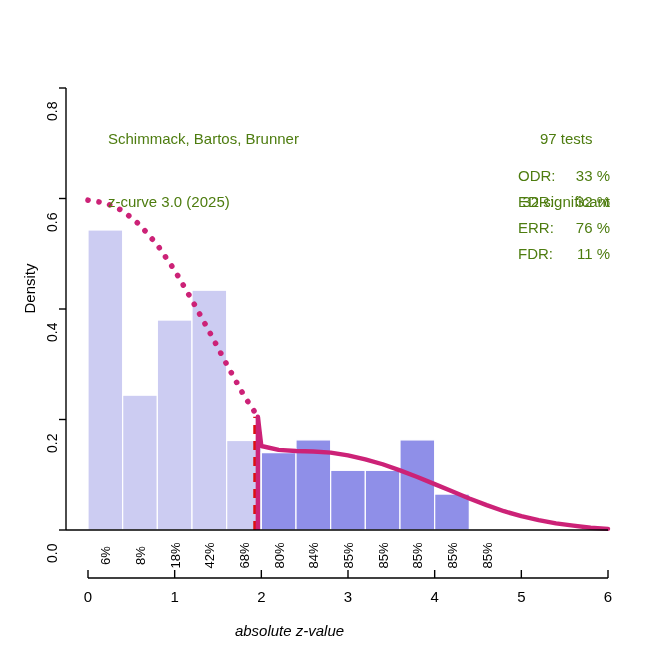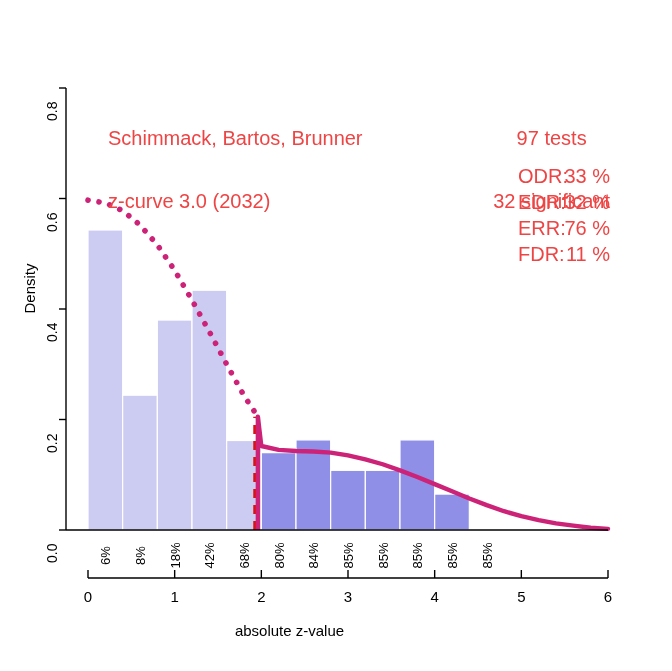--- a/index.html
+++ b/index.html
@@ -4,35 +4,35 @@
 <style>
   html,body{margin:0;padding:0;background:#ffffff;}
   body{width:672px;height:671px;font-family:"Liberation Sans",sans-serif;color:#000;overflow:hidden;}
   #stage{position:relative;width:672px;height:671px;}
 
   
   #plot{position:absolute;left:0;top:0;width:672px;height:671px;}
   svg{display:block;}
 
   
-  .anno{position:absolute;font-size:20px;line-height:21px;white-space:pre;color:#ef4444;}
+  .anno{position:absolute;font-size:15px;line-height:21px;white-space:pre;color:#4d7c0f;}
   #hdr-left{left:108px;top:86px;text-align:left;}
   #hdr-right{right:62px;top:86px;text-align:center;}
   #stats{right:62px;top:163px;text-align:right;}
   .stats-row{display:flex;justify-content:center;line-height:26px;}
   .stats-key{width:46px;text-align:left;}
   .stats-val{width:46px;text-align:right;}
 
   
   .ylab{position:absolute;font-size:14px;transform:rotate(-90deg);transform-origin:100% 50%;white-space:nowrap;}
   .xnum{position:absolute;font-size:15px;text-align:center;width:30px;}
   .pct{position:absolute;font-size:13px;transform:rotate(-90deg);transform-origin:50% 50%;white-space:nowrap;text-align:center;}
   #ytitle{position:absolute;left:-16px;top:280px;width:90px;text-align:center;font-size:15px;
           transform:rotate(-90deg);transform-origin:50% 50%;}
-  #xtitle{position:absolute;left:0;top:622px;width:579px;text-align:center;font-size:15px;}
+  #xtitle{position:absolute;left:0;top:622px;width:579px;text-align:center;font-size:15px;font-style:italic;}
 </style>
 </head>
 <body>
 
 <div id="stage">
 
   <svg id="plot" width="672" height="671">
     <g id="bars-layer">
         <rect x="88" y="229.9925" width="34.66666666666666" height="300.0075" fill="#ccccf2" stroke="#ffffff" stroke-width="1.2"></rect>
         <rect x="122.66666666666666" y="395.19" width="34.66666666666666" height="134.81" fill="#ccccf2" stroke="#ffffff" stroke-width="1.2"></rect>
@@ -68,21 +68,21 @@
         <line x1="261.3333333333333" y1="578" x2="261.3333333333333" y2="570" stroke="#000000" stroke-width="1.4"></line>
         <line x1="348" y1="578" x2="348" y2="570" stroke="#000000" stroke-width="1.4"></line>
         <line x1="434.66666666666663" y1="578" x2="434.66666666666663" y2="570" stroke="#000000" stroke-width="1.4"></line>
         <line x1="521.3333333333334" y1="578" x2="521.3333333333334" y2="570" stroke="#000000" stroke-width="1.4"></line>
         <line x1="608" y1="578" x2="608" y2="570" stroke="#000000" stroke-width="1.4"></line>
       </g>
   </svg>
 
   <div class="anno" id="hdr-left">
     <div>Schimmack, Bartos, Brunner</div>
-    <div>z-curve 3.0 (2032)</div>
+    <div>z-curve 3.0 (2025)</div>
   </div>
 
   <div class="anno" id="hdr-right">
     <div>97 tests</div>
     <div>32 significant</div>
   </div>
 
   <div class="anno" id="stats"><div class="stats-row"><span class="stats-key">ODR:</span><span class="stats-val">33 %</span></div><div class="stats-row"><span class="stats-key">EDR:</span><span class="stats-val">32 %</span></div><div class="stats-row"><span class="stats-key">ERR:</span><span class="stats-val">76 %</span></div><div class="stats-row"><span class="stats-key">FDR:</span><span class="stats-val">11 %</span></div></div>
 
   <div id="ytitle">Density</div>

